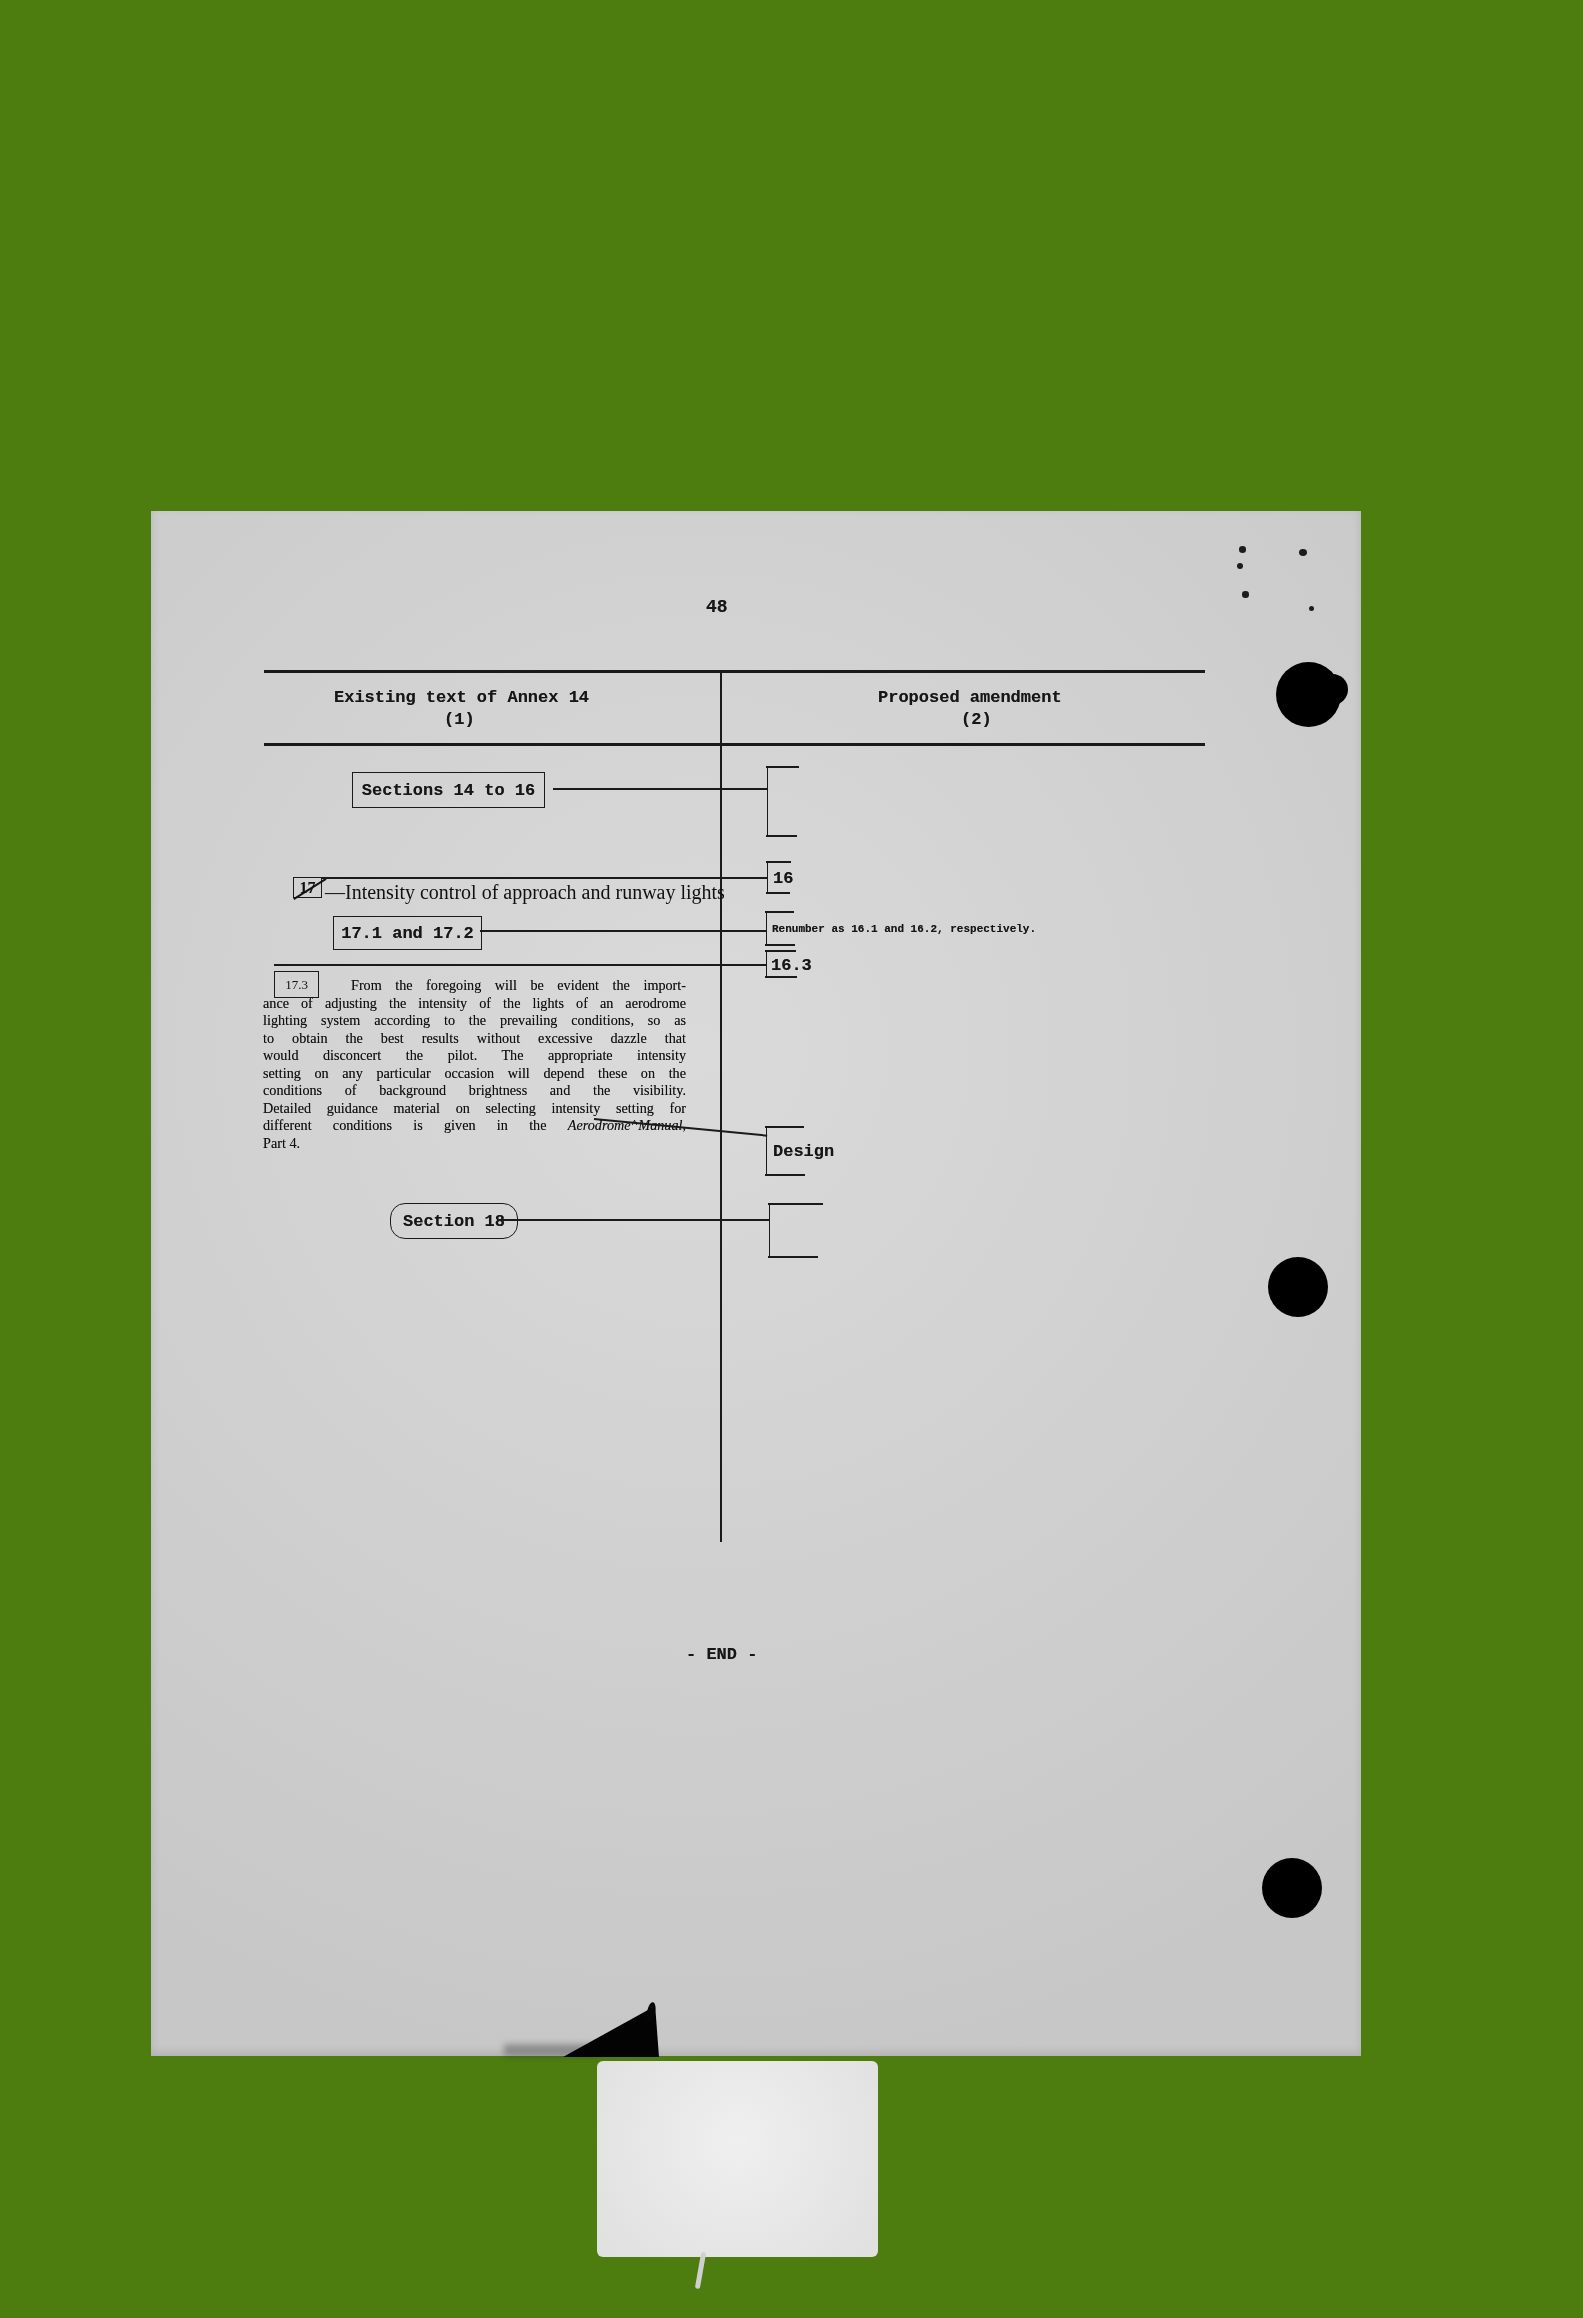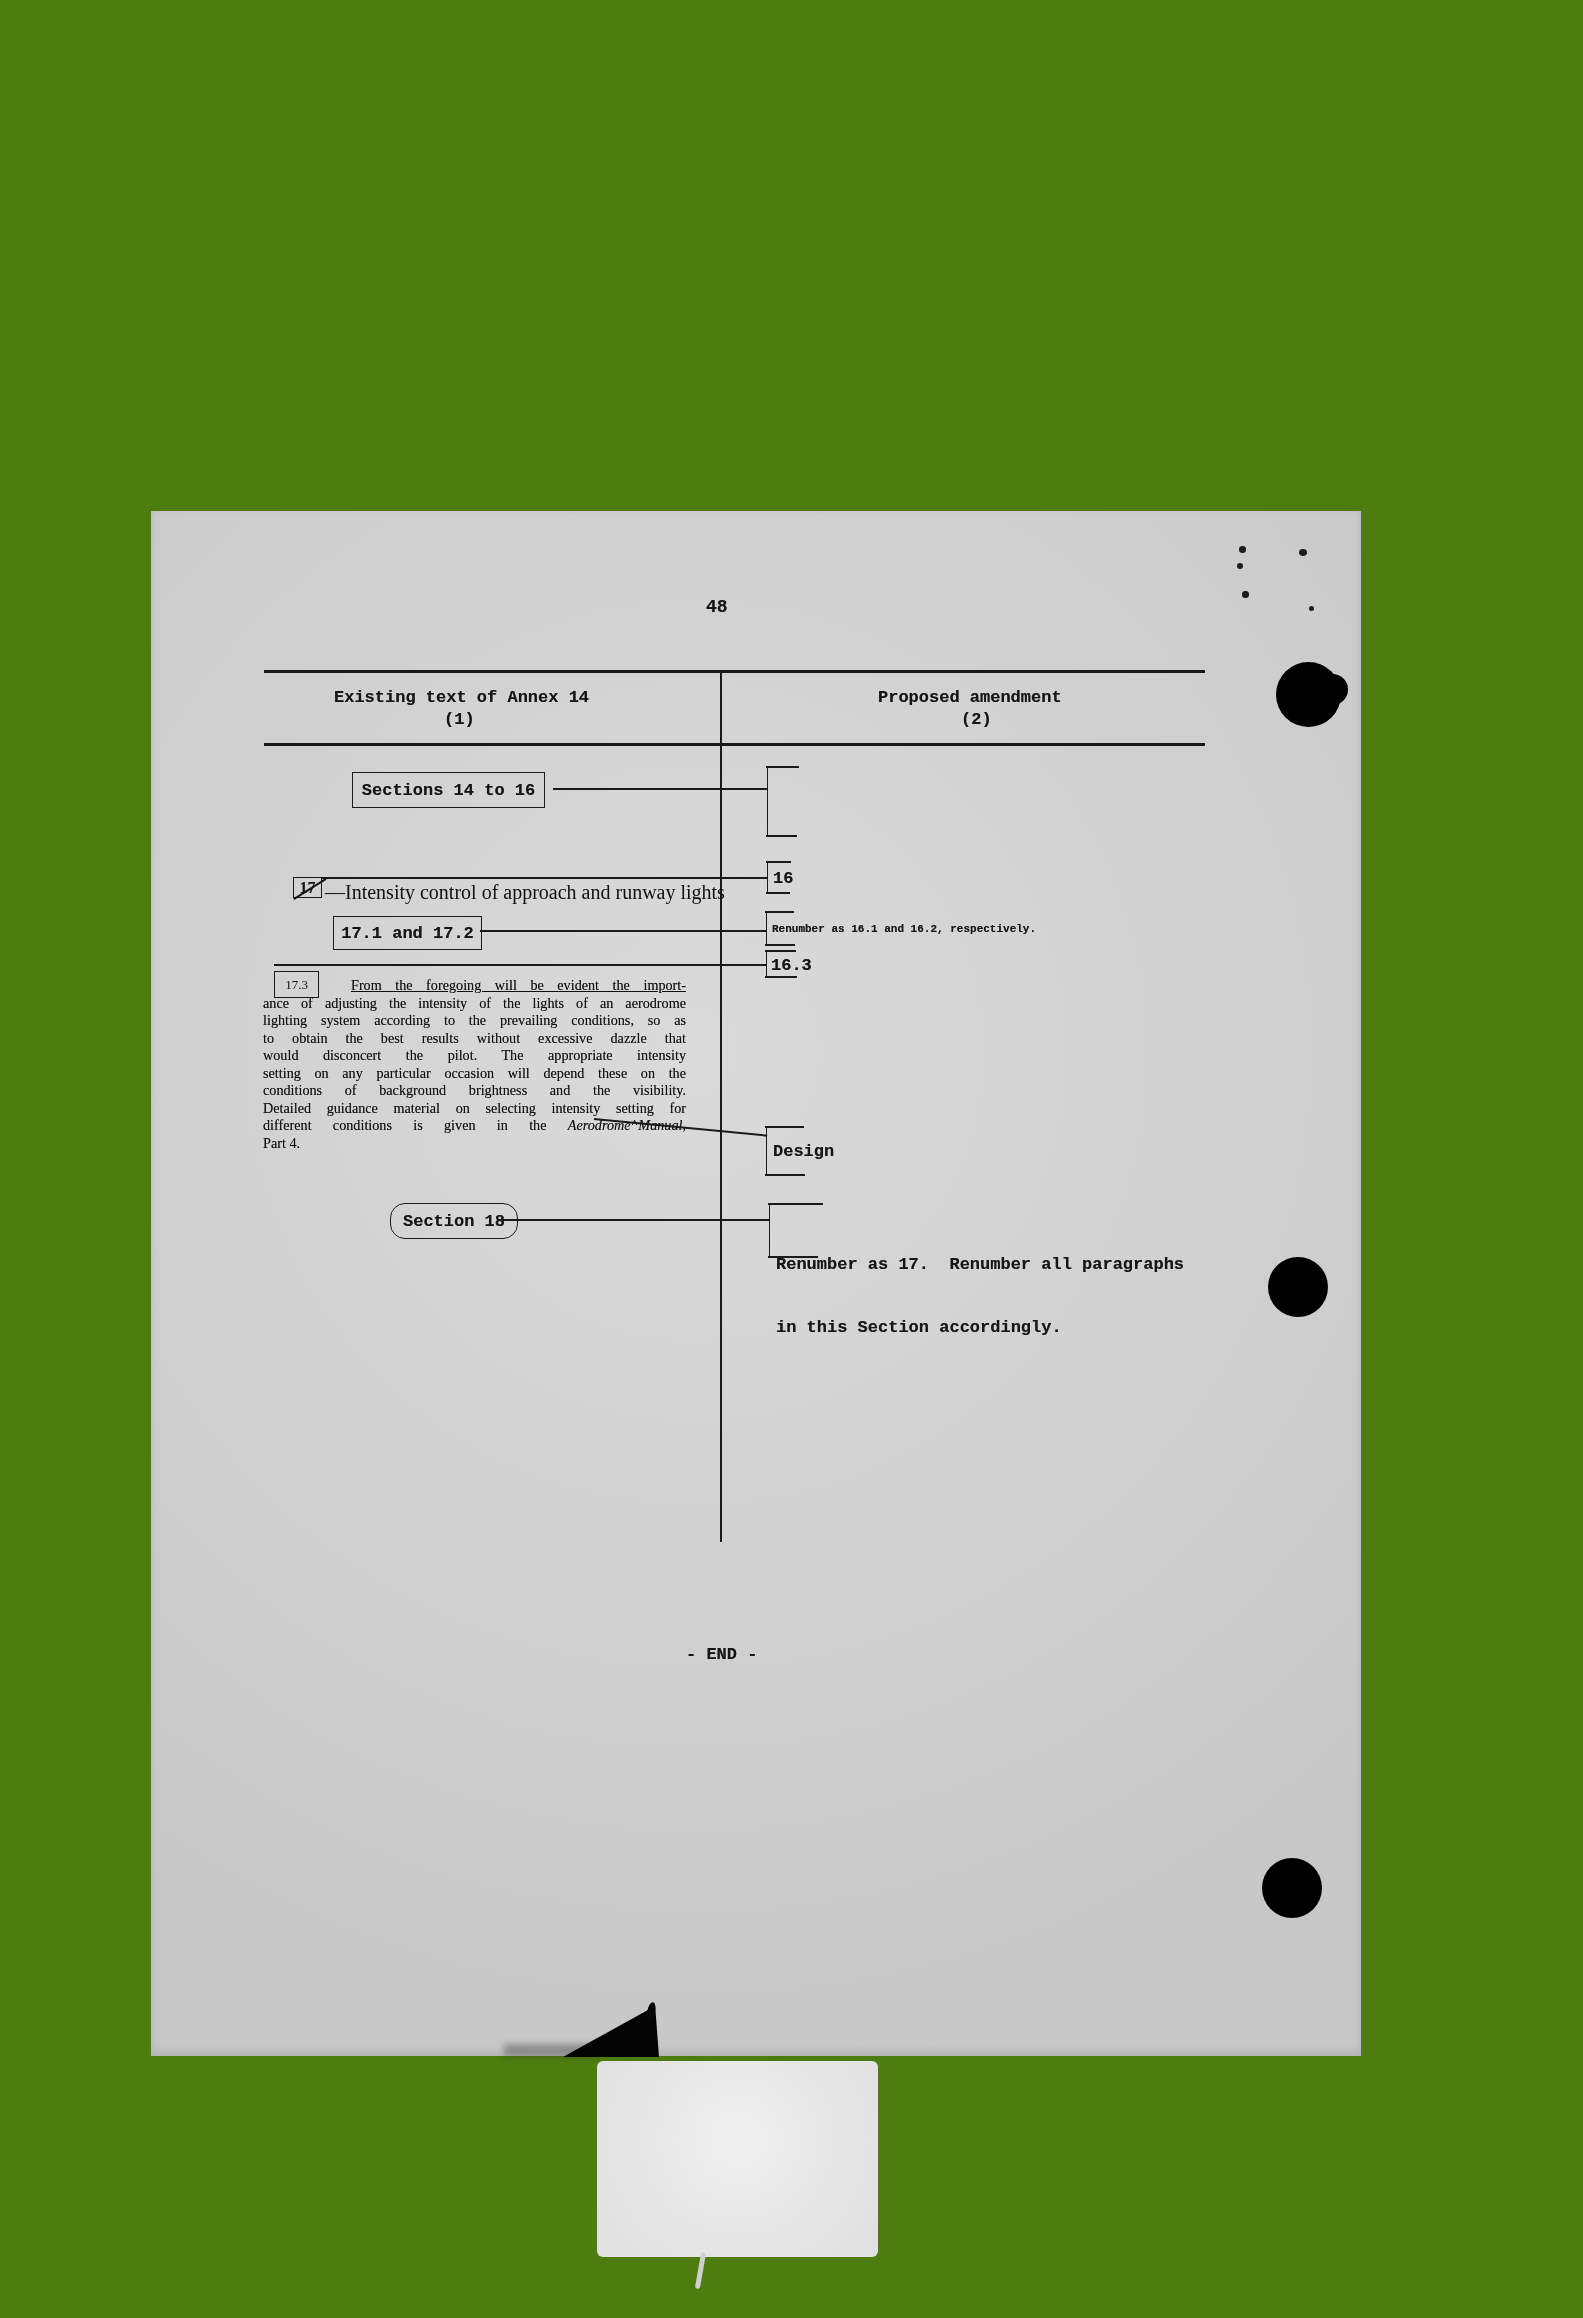--- a/index.html
+++ b/index.html
@@ -20,21 +20,21 @@
   .sbox{position:absolute;border:1.8px solid #1a1a1a;display:flex;align-items:center;justify-content:center;}
   .bracket{position:absolute;border-left:1.8px solid #1a1a1a;}
   .tick{position:absolute;height:1.8px;background:#1a1a1a;left:-1.8px;}
   .tick.top{top:-1.8px;} .tick.bot{bottom:-1.8px;}
   .hole{position:absolute;background:#000;border-radius:50%;}
   .speck{position:absolute;background:#1c1c1c;border-radius:50%;}
   .para{position:absolute;left:263px;top:977px;width:423px;}
   .pline{width:423px;height:17.5px;font-size:14.2px;line-height:17.5px;
          text-align:justify;text-align-last:justify;color:#101010;
          font-family:"Liberation Serif",serif;text-shadow:0 0 0.6px rgba(16,16,16,.5);}
-  .pline.first{padding-left:88px;width:335px;text-decoration:underline;}
+  .pline.first{padding-left:88px;width:335px;}
   .pline.last{text-align-last:left;}
   .it{font-style:italic;}
   .caret{font-weight:700;font-size:11.3px;position:relative;top:-3px;margin:0 0.6px;}
   .slash{position:absolute;width:38px;height:2.4px;background:#141414;transform:rotate(-32deg);
          transform-origin:center;left:-3px;top:9.5px;}
 </style>
 </head>
 <body>
 
 <div id="canvas">
@@ -115,24 +115,20 @@
   <div class="mono" style="left:773px;top:1142px;font-size:17px;">Design</div>
 
   <div class="sbox" style="left:390px;top:1203px;width:126px;height:34px;border-radius:15px;">
     <span class="mono" style="position:static;font-size:17px;">Section 18</span>
   </div>
   <div class="hline" style="left:497px;top:1219px;width:272px;"></div>
   <div class="bracket" style="left:769px;top:1205px;height:51px;">
     <div class="tick top" style="width:55px;"></div>
     <div class="tick bot" style="width:50px;"></div>
   </div>
-  <div class="mono" style="left:776px;top:1212px;font-size:17px;line-height:21px;">
-    <div>Renumber as 17.  Renumber all paragraphs</div>
-    <div>in this Section accordingly.</div>
-  </div>
 
   <div class="mono" style="left:686px;top:1645px;font-size:17px;">- END -</div>
 
   <div>
     <div class="hole" style="left:1276px;top:662px;width:65px;height:65px;"></div>
     <div class="hole" style="left:1317px;top:674px;width:31px;height:31px;"></div>
   </div>
   <div class="hole" style="left:1268px;top:1257px;width:60px;height:60px;"></div>
   <div class="hole" style="left:1262px;top:1858px;width:60px;height:60px;"></div>
 

